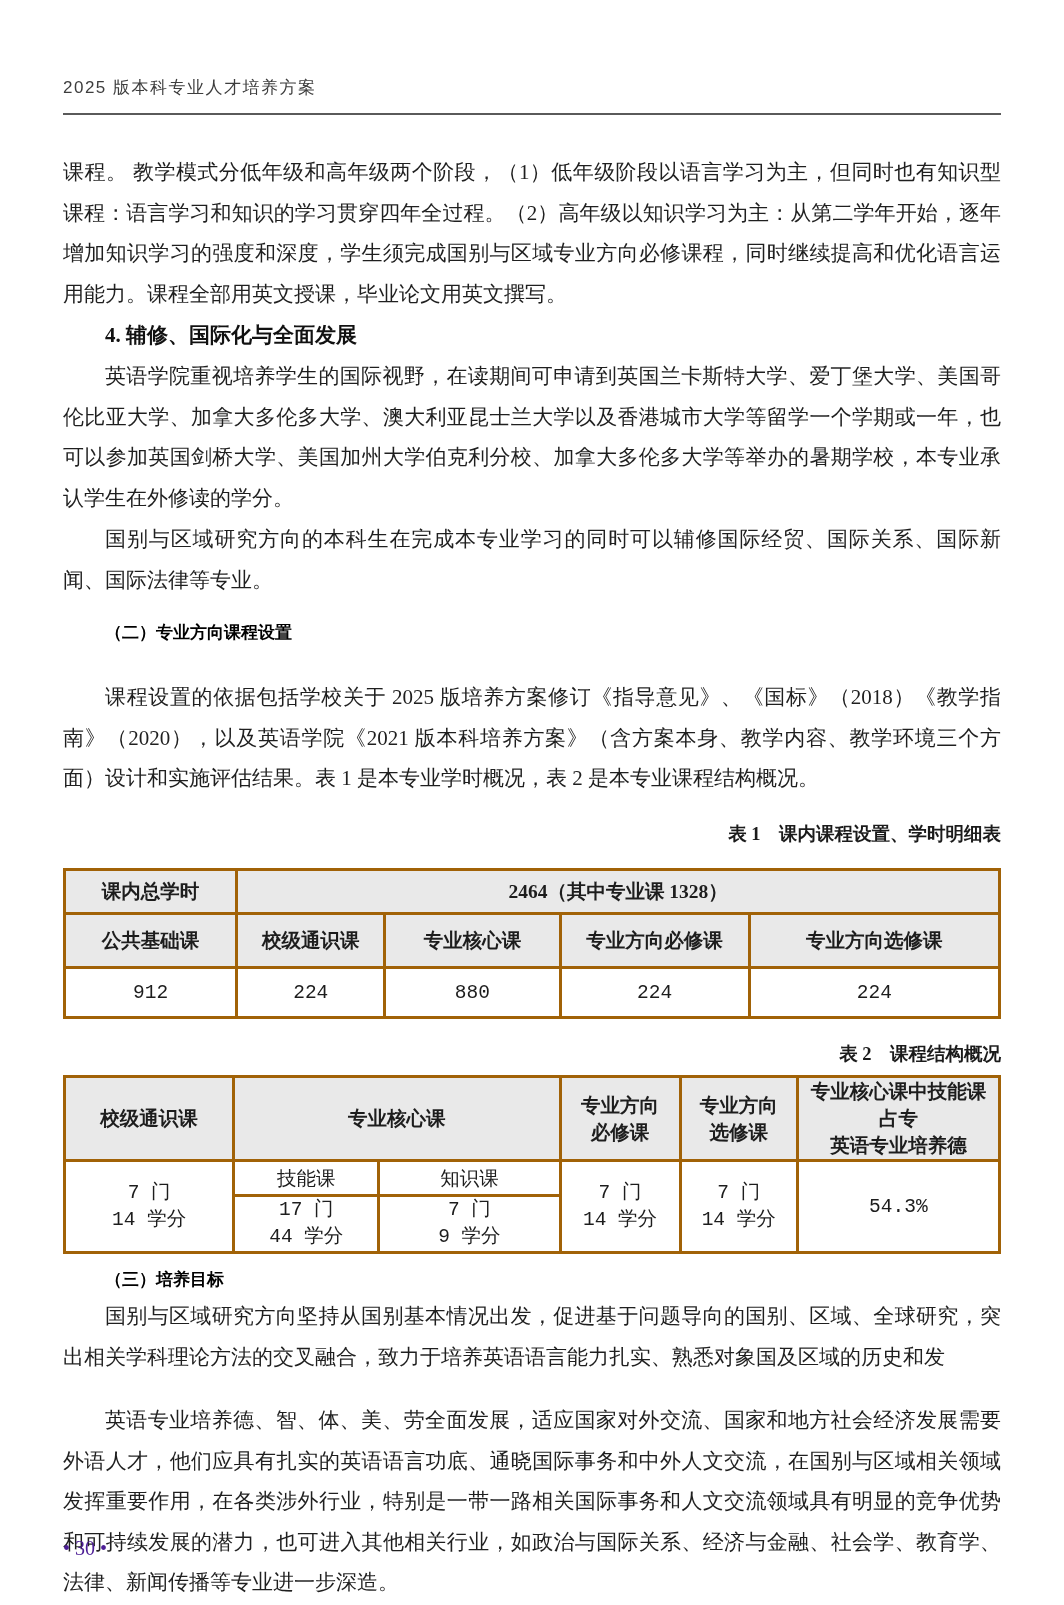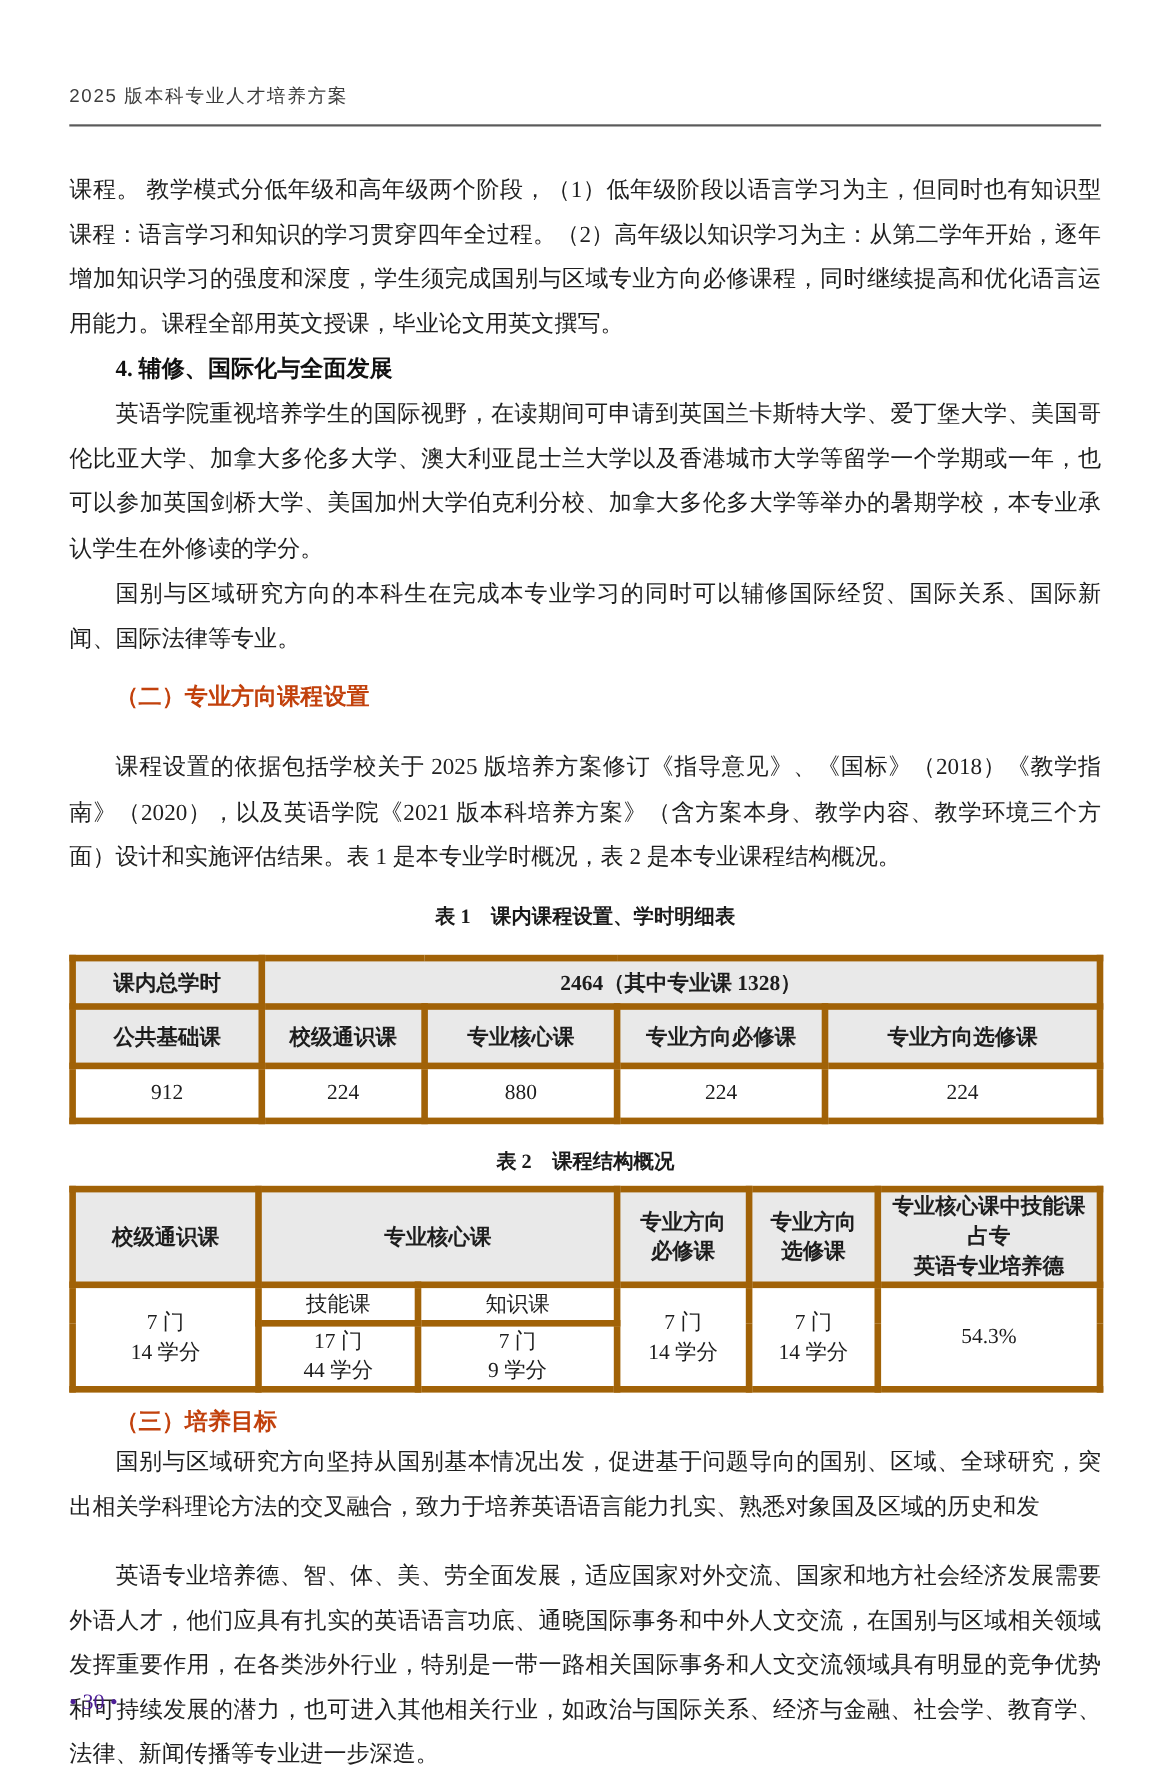--- a/index.html
+++ b/index.html
@@ -39,59 +39,59 @@
   }
   .indent { text-indent: 2em; }
   .p-cont   { margin-top: 37px;  height: 163px; }
   .p-sub    { height: 41px; font-weight: bold; color: #111; }
   .p-minor  { height: 82px; }
   .p-intl   { height: 163px; }
   .p-basis  { margin-top: 28px; height: 122px; }
   .p-goal   { margin-top: 22px; height: 203px; }
   .p-region { height: 82px; }
   .section-heading {
-    font-family: Liberation Sans, sans-serif;
-    font-size: 21px;
+    font-family: Liberation Mono, monospace;
+    font-size: 17px;
     font-weight: bold;
-    color: #c2410c;
+    color: #000000;
     margin: 18px 0 0 0;
     padding-left: 42px;
     line-height: 30px;
     height: 30px;
   }
   .sh-3 { margin-top: 12px; }
   
   .table-caption {
     margin-top: 22px;
-    text-align: center;
+    text-align: right;
     font-size: 18.5px;
     font-weight: bold;
     color: #1b1b1b;
     line-height: 26px;
     height: 26px;
   }
   
   table.doc-table {
     width: 938px;
     border-collapse: collapse;
     table-layout: fixed;
     margin-top: 21px;
     font-size: 19.5px;
     color: #1d1d1d;
   }
   table.doc-table td {
-    border: 6px solid #a16207;
+    border: 3px solid #a16207;
     text-align: center;
     vertical-align: middle;
     padding: 0 4px;
     box-sizing: border-box;
   }
   table.doc-table { border: 2px solid #262626; }
   td.hd { background: #e9e9e9; font-weight: bold; }
-  td.bd { background: #ffffff; }
+  td.bd { background: #ffffff; font-family: Liberation Mono, monospace; }
   .t1-r1 td { height: 44px; }
   .t1-r2 td { height: 54px; }
   .t1-r3 td { height: 50px; }
   .t2-r1 td { height: 60px; }
   .t2-r2 td { height: 35px; }
   .t2-r3 td { height: 55px; }
   table#table2 { margin-top: 8px; }
   td .two-line { line-height: 27px; }
   
   .page-footer {

